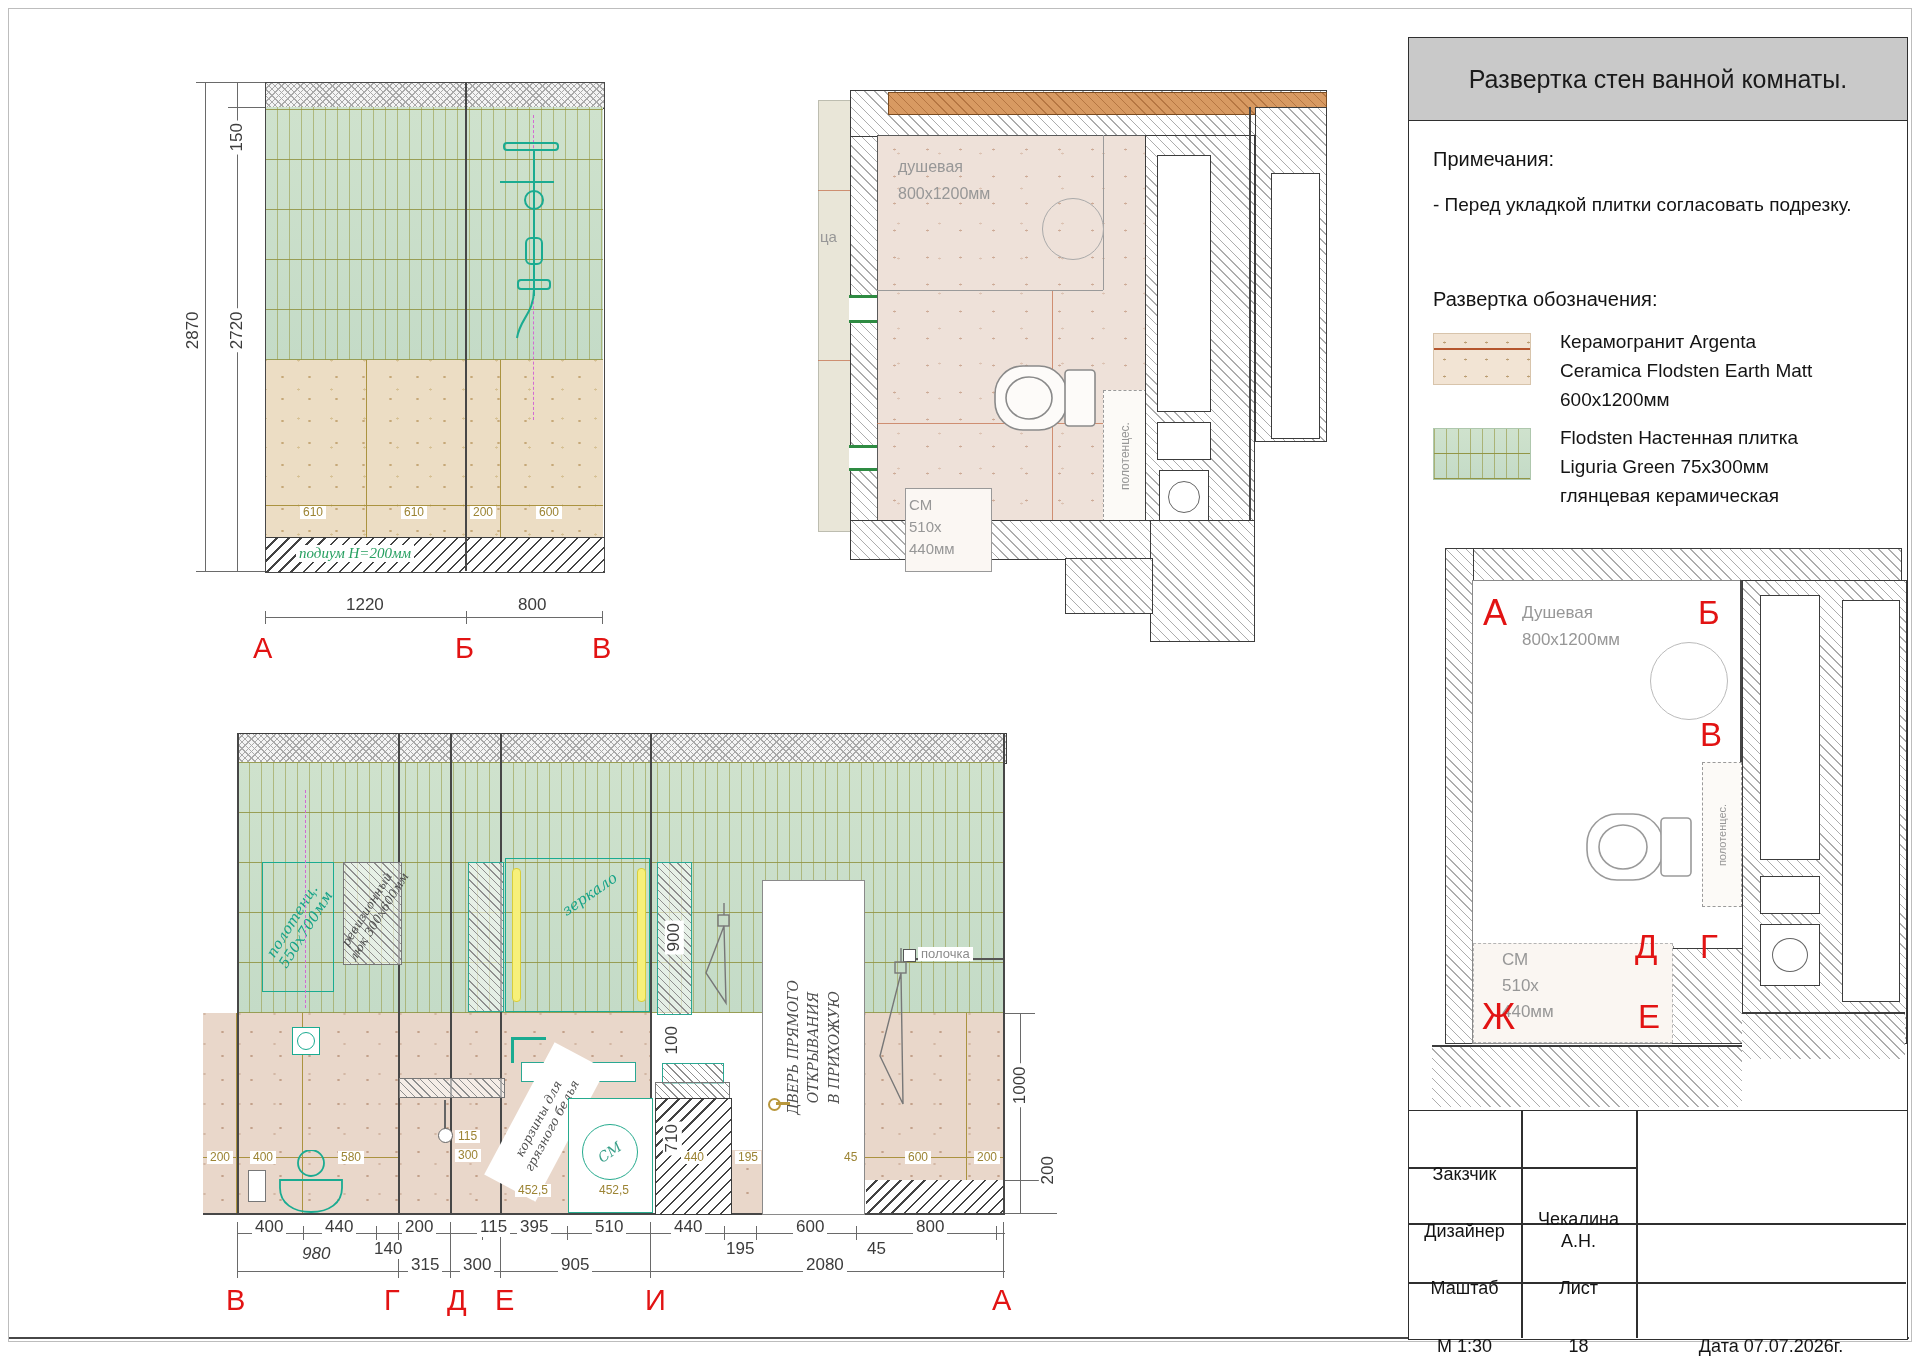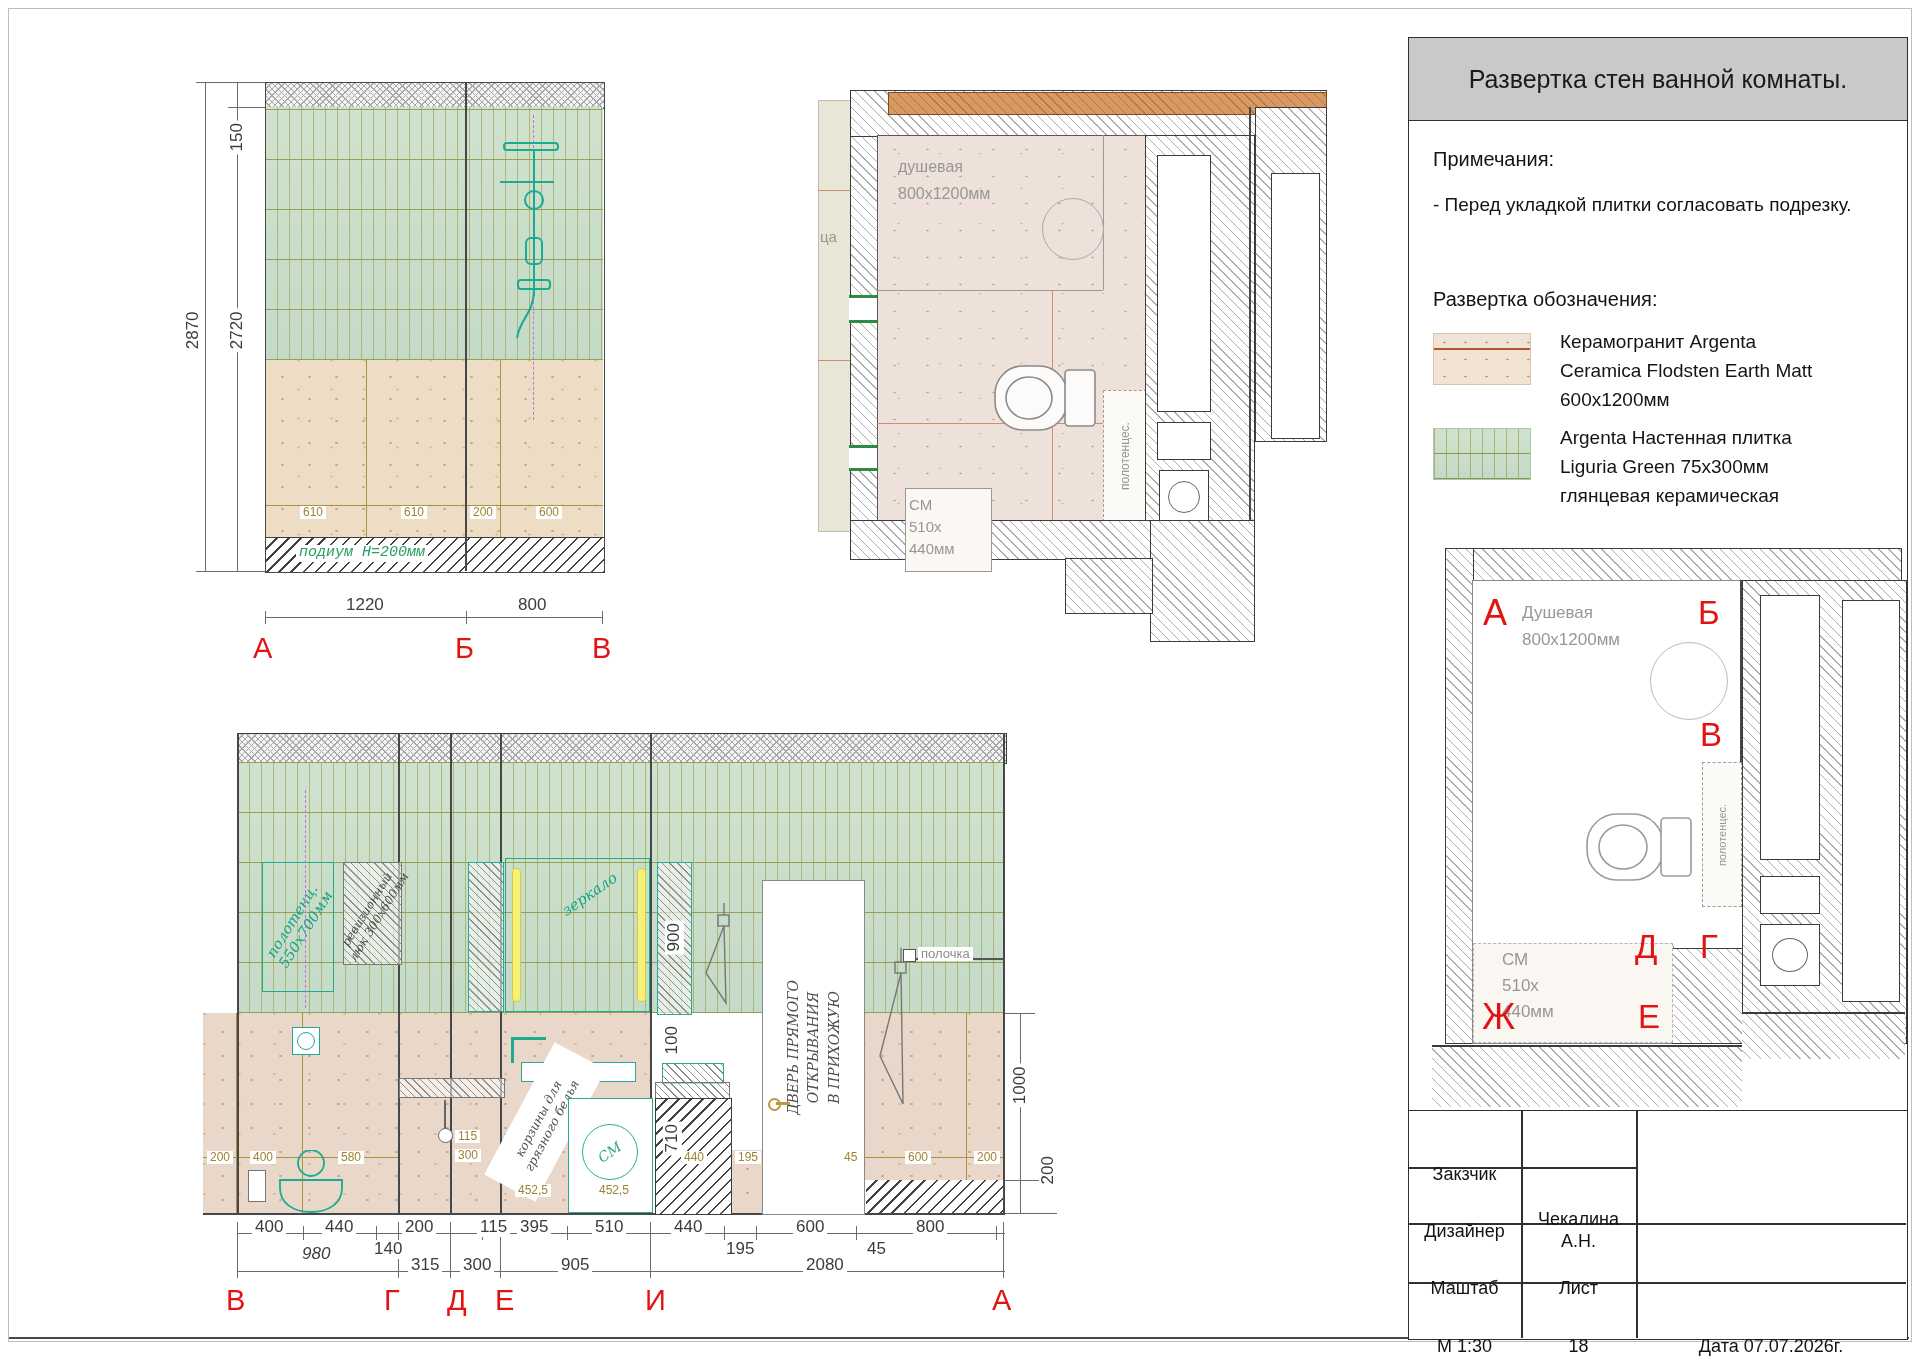--- a/index.html
+++ b/index.html
@@ -35,21 +35,21 @@
   .hlr{height:1px;background:#c4714f;opacity:.75;}
   .vlr{width:1px;background:#c4714f;opacity:.75;}
   .cline{background:#474747;}
   
   .dim{font-size:17px;color:#3c3c3c;white-space:nowrap;}
   .dimg{font-size:12px;color:#9c8434;white-space:nowrap;}
   .chip{background:#fff;padding:0 3px;line-height:1.1;}
   .axl{font-size:29px;color:#e21313;white-space:nowrap;}
   .glab{color:#979797;white-space:nowrap;}
   .tteal{font-family:"DejaVu Serif",serif;font-style:italic;color:#17a388;white-space:nowrap;}
-  .tgreen{font-family:Liberation Mono, monospace;font-style:italic;color:#27a061;white-space:nowrap;}
+  .tgreen{font-family:Liberation Serif, serif;font-style:italic;color:#27a061;white-space:nowrap;}
   .tgray{font-family:"DejaVu Serif",serif;font-style:italic;color:#4d4d4d;white-space:nowrap;}
   .cen{display:flex;align-items:center;justify-content:center;}
   .rot{transform:rotate(-90deg);}
   .r58{transform:rotate(-58deg);}
   .r35{transform:rotate(-35deg);}
   .ctr{text-align:center;}
   
   .ptxt{font-size:20px;color:#141414;white-space:nowrap;}
   .ltxt{font-size:19px;color:#141414;line-height:29px;white-space:nowrap;}
   .tbl{font-size:18px;color:#141414;margin-top:36px;}
@@ -179,21 +179,21 @@
     <div class="abs" style="left:0;top:14px;width:96px;height:1.5px;background:#b5562e;"></div>
   </div>
   <div class="abs ltxt" style="left:1560px;top:327px;">Керамогранит Argenta</div>
   <div class="abs ltxt" style="left:1560px;top:356px;">Ceramica Flodsten Earth Matt</div>
   <div class="abs ltxt" style="left:1560px;top:385px;">600х1200мм</div>
 
   <div class="abs" style="left:1433px;top:428px;width:96px;height:50px;background:
       repeating-linear-gradient(90deg,rgba(148,150,62,.6) 0 1px,transparent 1px 12px),
       repeating-linear-gradient(0deg,rgba(140,142,56,.9) 0 1px,transparent 1px 25px),
       linear-gradient(180deg,#cfe2cd,#c4dbc7);border:1px solid #aec7ad;"></div>
-  <div class="abs ltxt" style="left:1560px;top:423px;">Argenta Настенная плитка</div>
+  <div class="abs ltxt" style="left:1560px;top:423px;">Flodsten Настенная плитка</div>
   <div class="abs ltxt" style="left:1560px;top:452px;">Liguria Green 75х300мм</div>
   <div class="abs ltxt" style="left:1560px;top:481px;">глянцевая керамическая</div>
 
   <div class="abs whatch2" style="left:1445px;top:548px;width:455px;height:32px;border:1px solid #3c3c3c;"></div>
   <div class="abs whatch2" style="left:1445px;top:548px;width:27px;height:494px;border:1px solid #3c3c3c;"></div>
   <div class="abs" style="left:1472px;top:580px;width:270px;height:368px;background:#fff;border:1px solid #8a8a8a;"></div>
   <div class="abs" style="left:1472px;top:946px;width:200px;height:96px;background:#fff;border:1px solid #8a8a8a;"></div>
   <div class="abs whatch2" style="left:1672px;top:948px;width:70px;height:94px;border:1px solid #3c3c3c;"></div>
 
   <div class="abs whatch2" style="left:1742px;top:580px;width:163px;height:462px;border:1px solid #3c3c3c;"></div>

